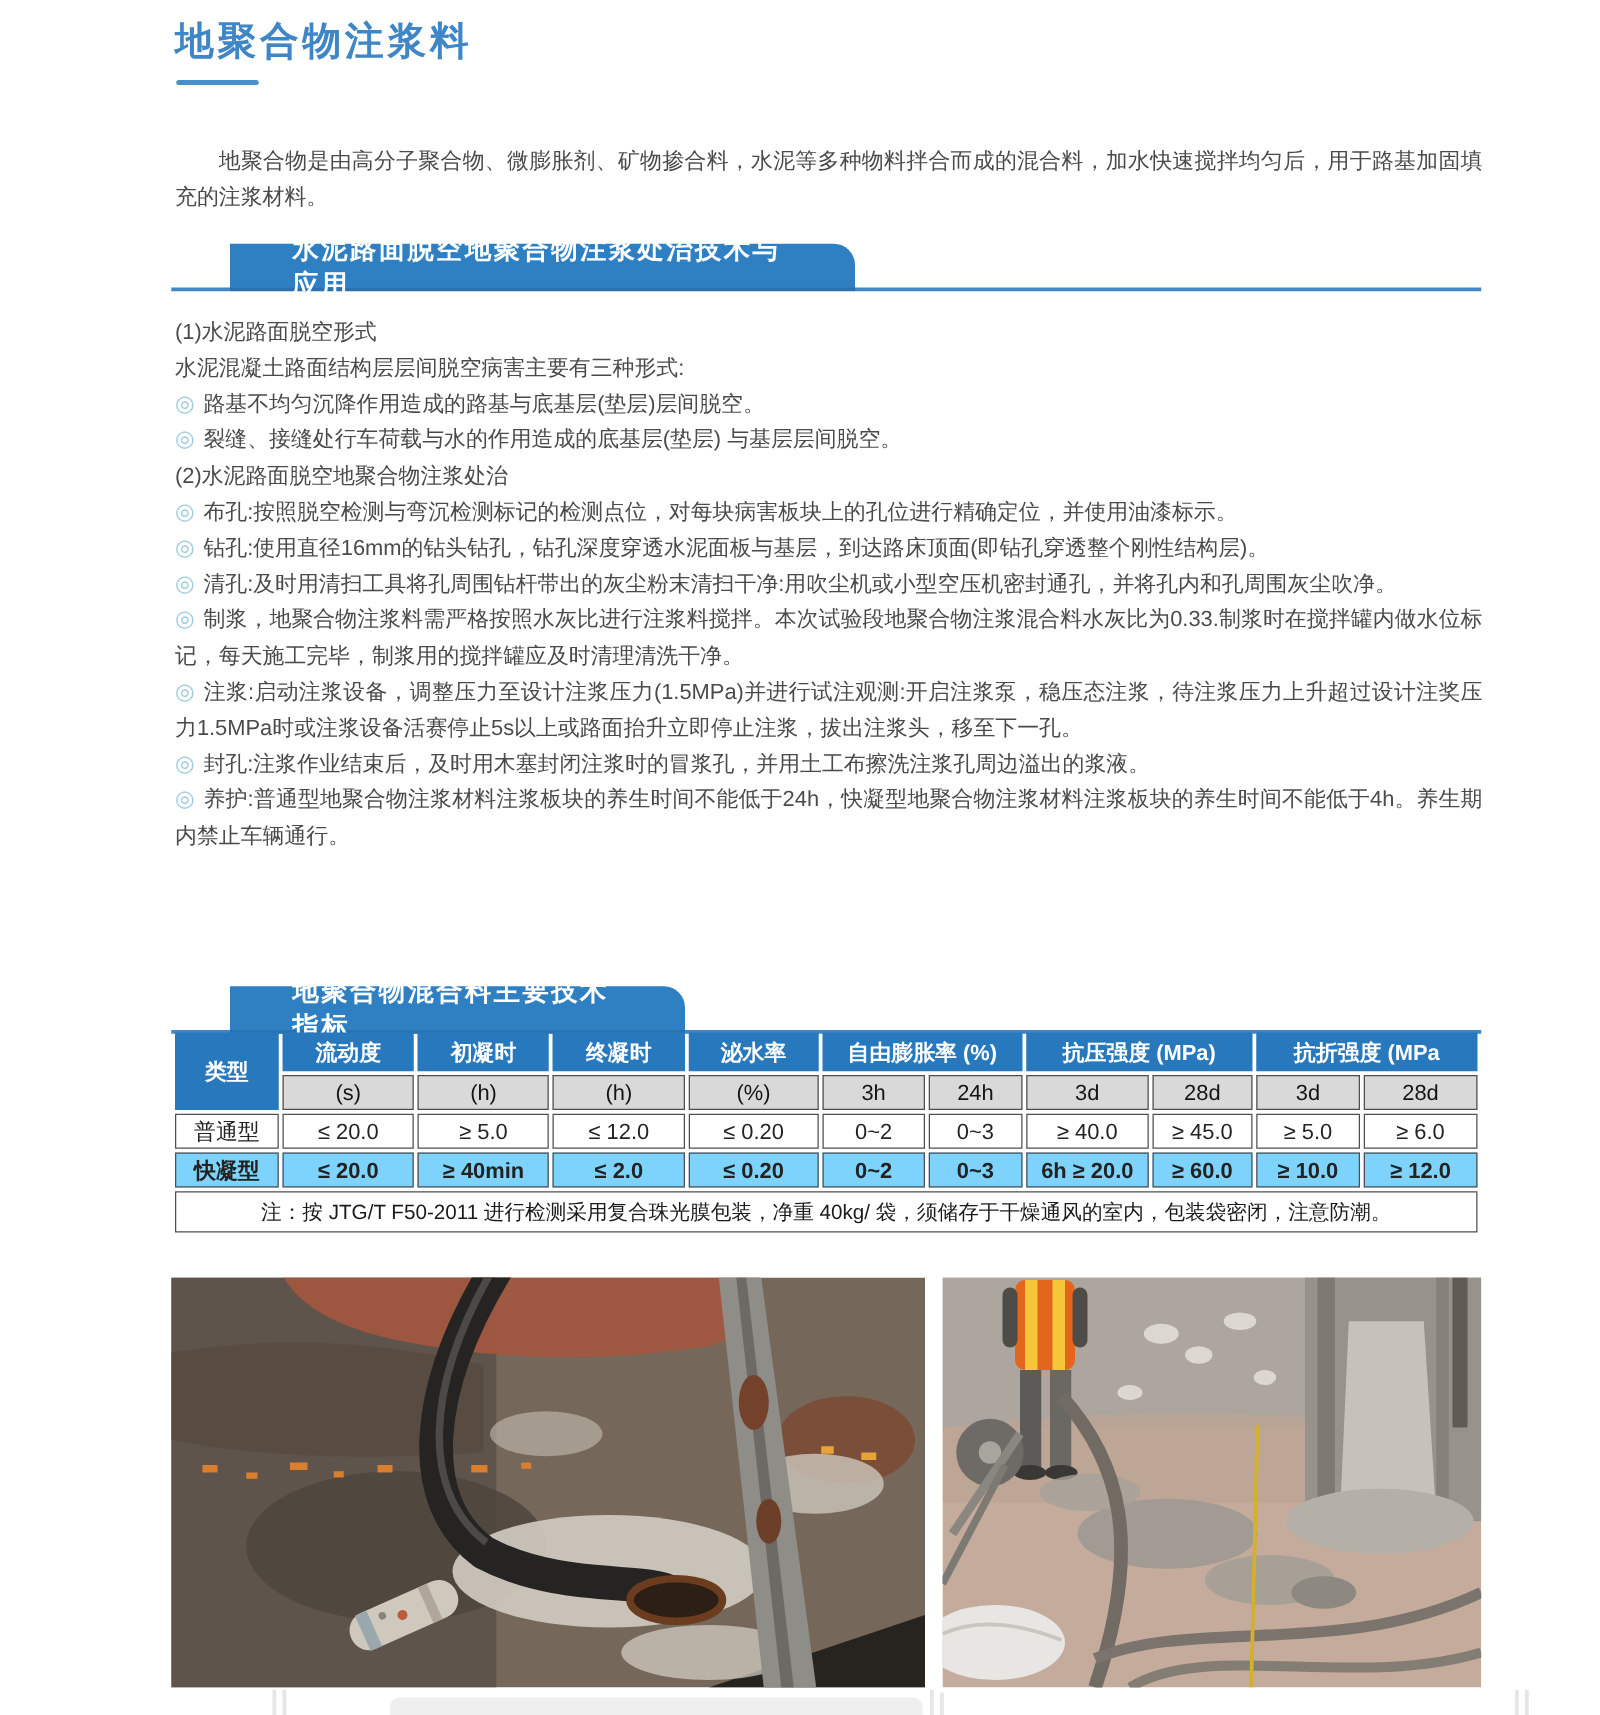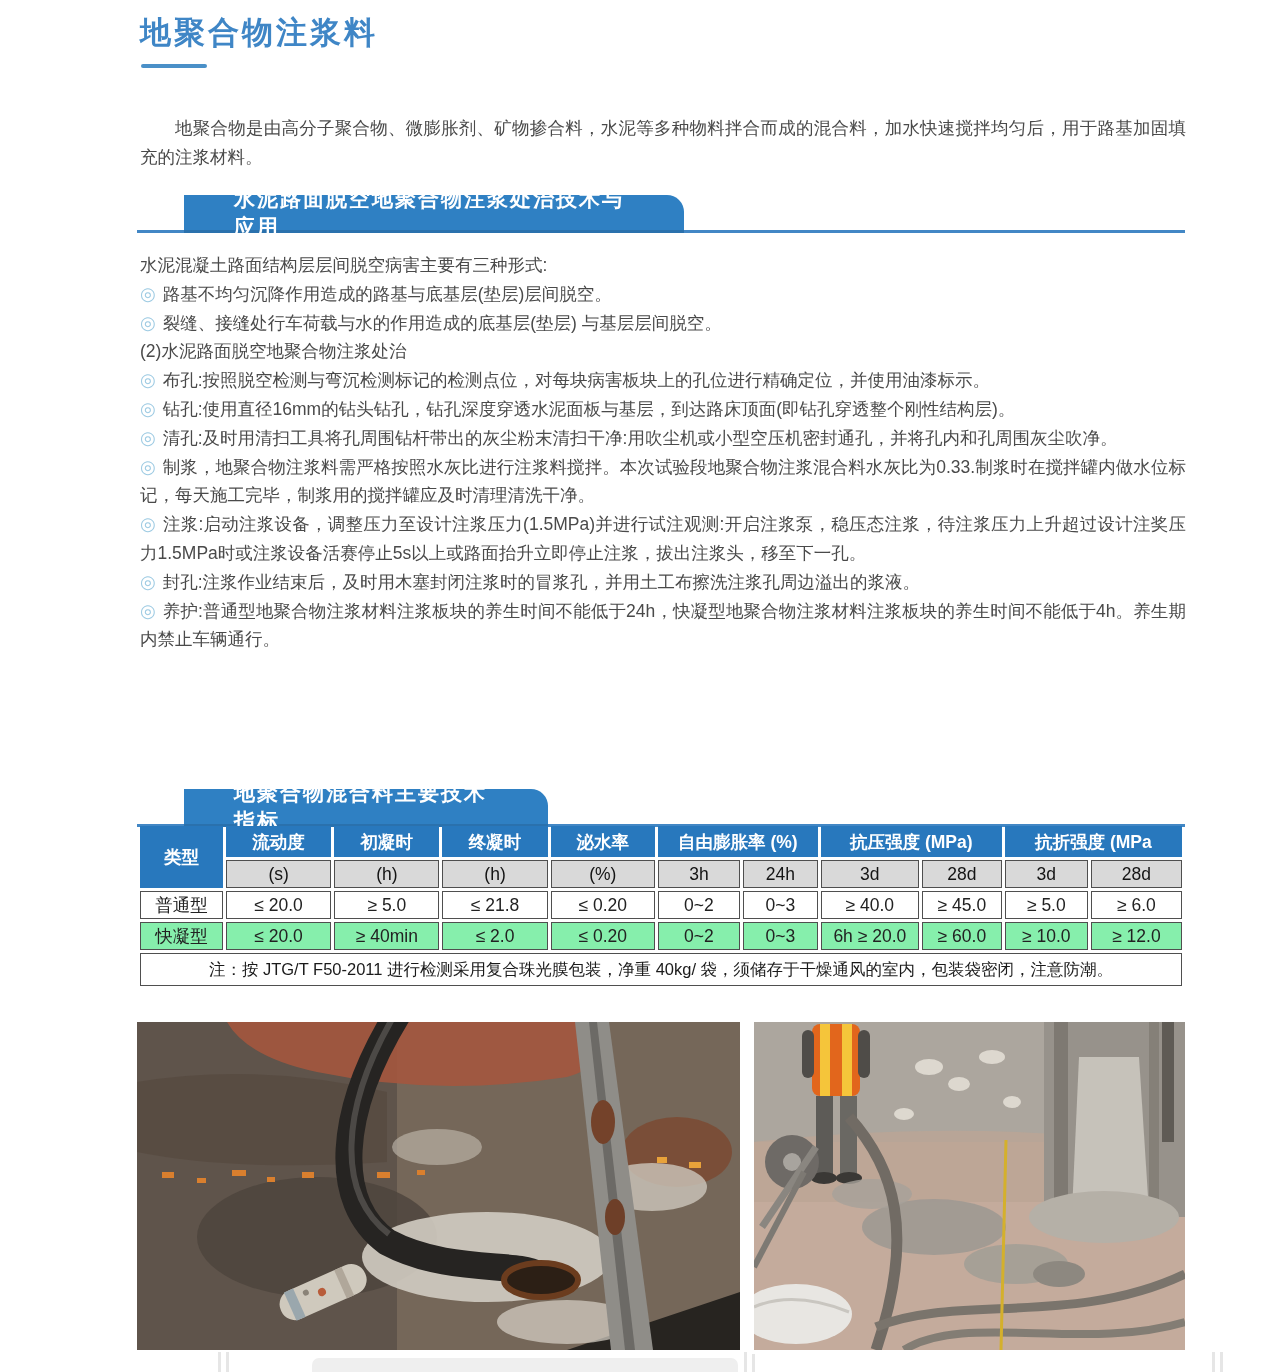--- a/index.html
+++ b/index.html
@@ -42,21 +42,21 @@
     position:absolute;left:137px;top:823px;width:1048px;
     border-spacing:3px;border-collapse:separate;table-layout:fixed;
   }
   .spec-table th,.spec-table td{
     text-align:center;vertical-align:middle;padding:0 2px;
     font-size:17.5px;overflow:hidden;white-space:nowrap;
   }
   .th-blue{background:#2878bd;color:#ffffff;font-weight:bold;height:31px;border:none;}
   .th-gray{background:#d9d9d9;color:#141414;font-weight:normal;height:26px;border:1px solid #4f4f4f;}
   .spec-table td{border:1px solid #4f4f4f;color:#222222;height:26px;background:#ffffff;}
-  .row-alt td{background:#86efac;}
+  .row-alt td{background:#7dd3fc;font-weight:bold;}
   .note-cell{font-size:16.5px !important;height:31px !important;color:#1a1a1a !important;}
   .photo{position:absolute;top:1022px;height:328px;}
   #photo-left{left:137px;width:603px;}
   #photo-right{left:754px;width:431px;}
   .photo svg{width:100%;height:100%;display:block;}
   .cutoff{position:absolute;background:#e6e6e6;}
   #cut1a{left:218px;top:1352px;width:3px;height:20px;}
   #cut1b{left:226px;top:1352px;width:3px;height:20px;}
   #cut2{left:312px;top:1358px;width:426px;height:14px;background:#efefef;border-radius:7px 7px 0 0;}
   #cut3a{left:744px;top:1352px;width:3px;height:20px;}
@@ -71,20 +71,21 @@
 <div class="title-dash"></div>
 
 <p class="intro">地聚合物是由高分子聚合物、微膨胀剂、矿物掺合料，水泥等多种物料拌合而成的混合料，加水快速搅拌均匀后，用于路基加固填充的注浆材料。</p>
 
 <div class="banner" id="banner1">
   <div class="banner-line"></div>
   <div class="banner-box">水泥路面脱空地聚合物注浆处治技术与应用</div>
 </div>
 
 <div class="body-text">
+  <p><span>(1)水泥路面脱空形式</span></p>
   <p><span>水泥混凝土路面结构层层间脱空病害主要有三种形式:</span></p>
   <p><span class="bullet-glyph">◎</span><span>路基不均匀沉降作用造成的路基与底基层(垫层)层间脱空。</span></p>
   <p><span class="bullet-glyph">◎</span><span>裂缝、接缝处行车荷载与水的作用造成的底基层(垫层) 与基层层间脱空。</span></p>
   <p><span>(2)水泥路面脱空地聚合物注浆处治</span></p>
   <p><span class="bullet-glyph">◎</span><span>布孔:按照脱空检测与弯沉检测标记的检测点位，对每块病害板块上的孔位进行精确定位，并使用油漆标示。</span></p>
   <p><span class="bullet-glyph">◎</span><span>钻孔:使用直径16mm的钻头钻孔，钻孔深度穿透水泥面板与基层，到达路床顶面(即钻孔穿透整个刚性结构层)。</span></p>
   <p><span class="bullet-glyph">◎</span><span>清孔:及时用清扫工具将孔周围钻杆带出的灰尘粉末清扫干净:用吹尘机或小型空压机密封通孔，并将孔内和孔周围灰尘吹净。</span></p>
   <p><span class="bullet-glyph">◎</span><span>制浆，地聚合物注浆料需严格按照水灰比进行注浆料搅拌。本次试验段地聚合物注浆混合料水灰比为0.33.制浆时在搅拌罐内做水位标记，每天施工完毕，制浆用的搅拌罐应及时清理清洗干净。</span></p>
   <p><span class="bullet-glyph">◎</span><span>注浆:启动注浆设备，调整压力至设计注浆压力(1.5MPa)并进行试注观测:开启注浆泵，稳压态注浆，待注浆压力上升超过设计注奖压力1.5MPa时或注浆设备活赛停止5s以上或路面抬升立即停止注浆，拔出注浆头，移至下一孔。</span></p>
   <p><span class="bullet-glyph">◎</span><span>封孔:注浆作业结束后，及时用木塞封闭注浆时的冒浆孔，并用土工布擦洗注浆孔周边溢出的浆液。</span></p>
@@ -130,21 +131,21 @@
     <th class="th-gray">24h</th>
     <th class="th-gray">3d</th>
     <th class="th-gray">28d</th>
     <th class="th-gray">3d</th>
     <th class="th-gray">28d</th>
   </tr>
   <tr>
     <td>普通型</td>
     <td>≤ 20.0</td>
     <td>≥ 5.0</td>
-    <td>≤ 21.8</td>
+    <td>≤ 12.0</td>
     <td>≤ 0.20</td>
     <td>0~2</td>
     <td>0~3</td>
     <td>≥ 40.0</td>
     <td>≥ 45.0</td>
     <td>≥ 5.0</td>
     <td>≥ 6.0</td>
   </tr>
   <tr class="row-alt">
     <td>快凝型</td>

